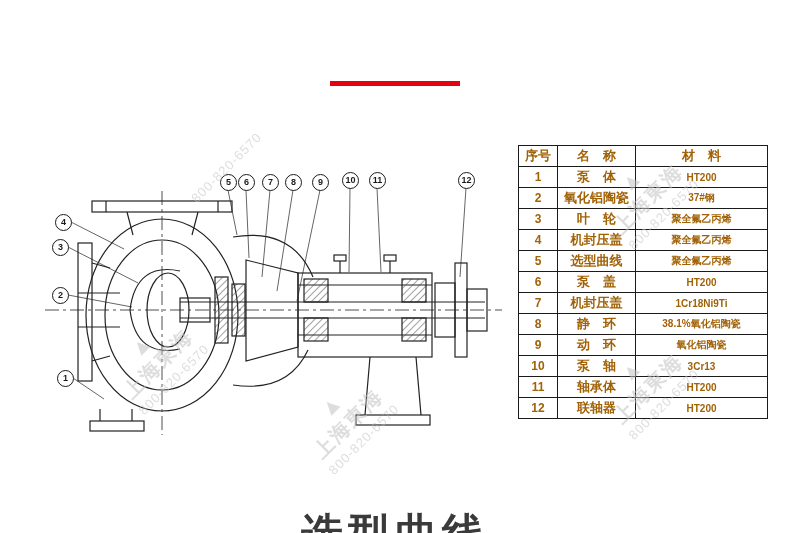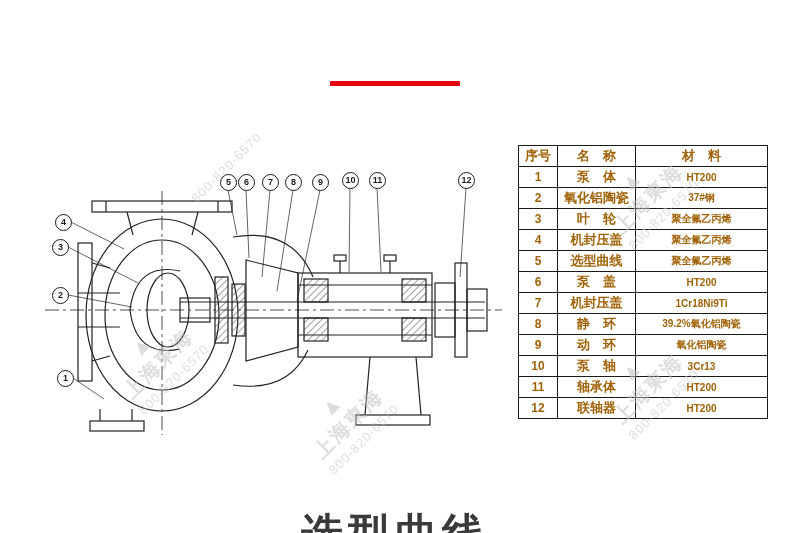--- a/index.html
+++ b/index.html
@@ -177,21 +177,21 @@
           <td class="col-material">HT200</td>
         </tr>
         <tr>
           <td class="col-no">7</td>
           <td class="col-name">机封压盖</td>
           <td class="col-material">1Cr18Ni9Ti</td>
         </tr>
         <tr>
           <td class="col-no">8</td>
           <td class="col-name">静　环</td>
-          <td class="col-material">39.2%氧化铝陶瓷</td>
+          <td class="col-material">38.1%氧化铝陶瓷</td>
         </tr>
         <tr>
           <td class="col-no">9</td>
           <td class="col-name">动　环</td>
           <td class="col-material">氧化铝陶瓷</td>
         </tr>
         <tr>
           <td class="col-no">10</td>
           <td class="col-name">泵　轴</td>
           <td class="col-material">3Cr13</td>

